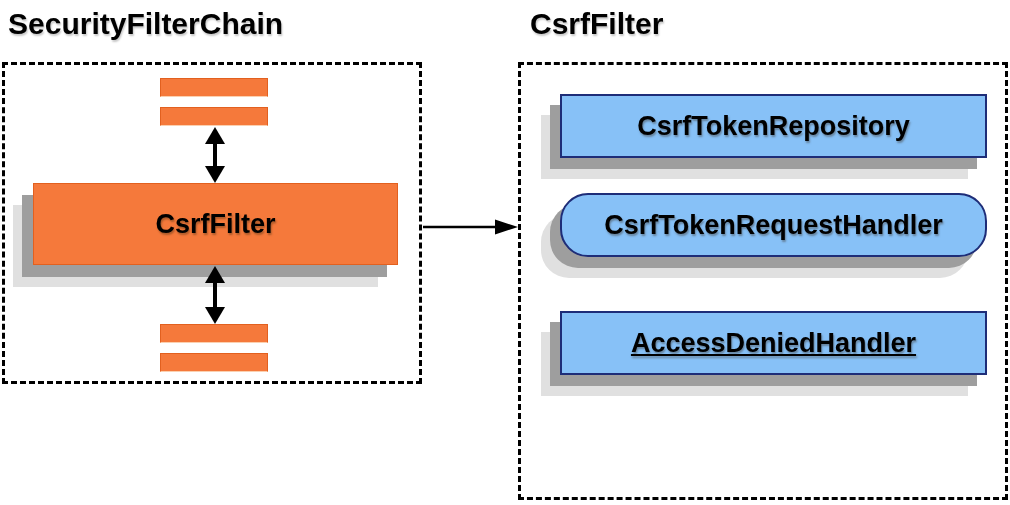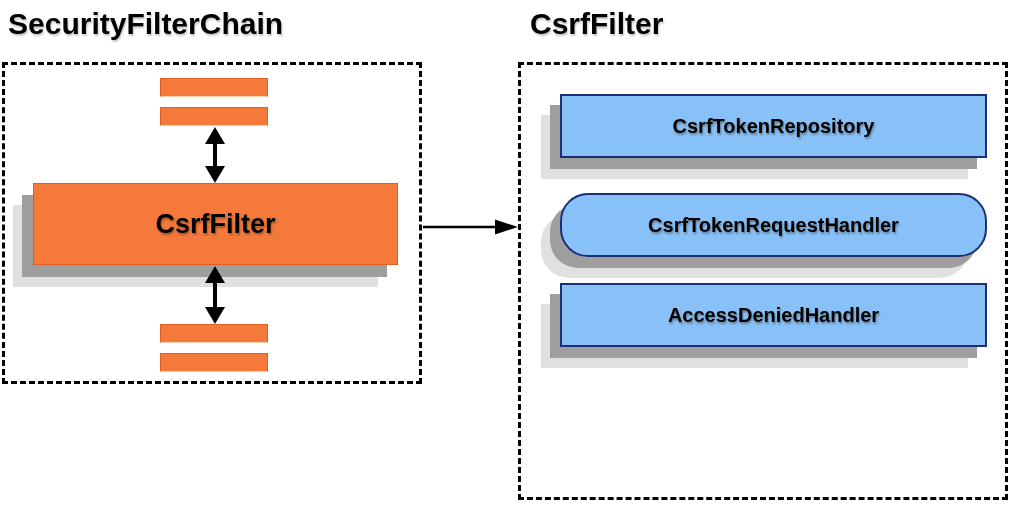--- a/index.html
+++ b/index.html
@@ -41,25 +41,25 @@
     text-align:center;line-height:80px;
     font-size:27px;font-weight:bold;color:#000;
     text-shadow:1px 2px 2px rgba(80,50,20,0.45);
   }
   .component-box{
     position:absolute;left:560px;width:423px;height:60px;
     background:#87c1f7;
     border:2px solid #1e2d78;
     box-shadow:-10px 11px 0 #9e9e9e,-19px 21px 0 #e0e0e0;
     text-align:center;line-height:60px;
-    font-size:20px;font-weight:bold;color:#000;
+    font-size:27px;font-weight:bold;color:#000;
     text-shadow:1px 2px 2px rgba(70,70,70,0.5);
   }
   #comp-1{top:94px;} #comp-2{top:193px;border-radius:28px;}
-  #comp-3{top:283px;} #comp-4{top:392px;}
+  #comp-3{top:311px;text-decoration:underline;} #comp-4{top:392px;}
   .arrow-svg{position:absolute;display:block;}
   #v-arrow-1{left:200px;top:127px;}
   #v-arrow-2{left:200px;top:266px;}
   #h-arrow{left:423px;top:218px;}
 </style>
 </head>
 <body>
 
 <div id="canvas">
 

